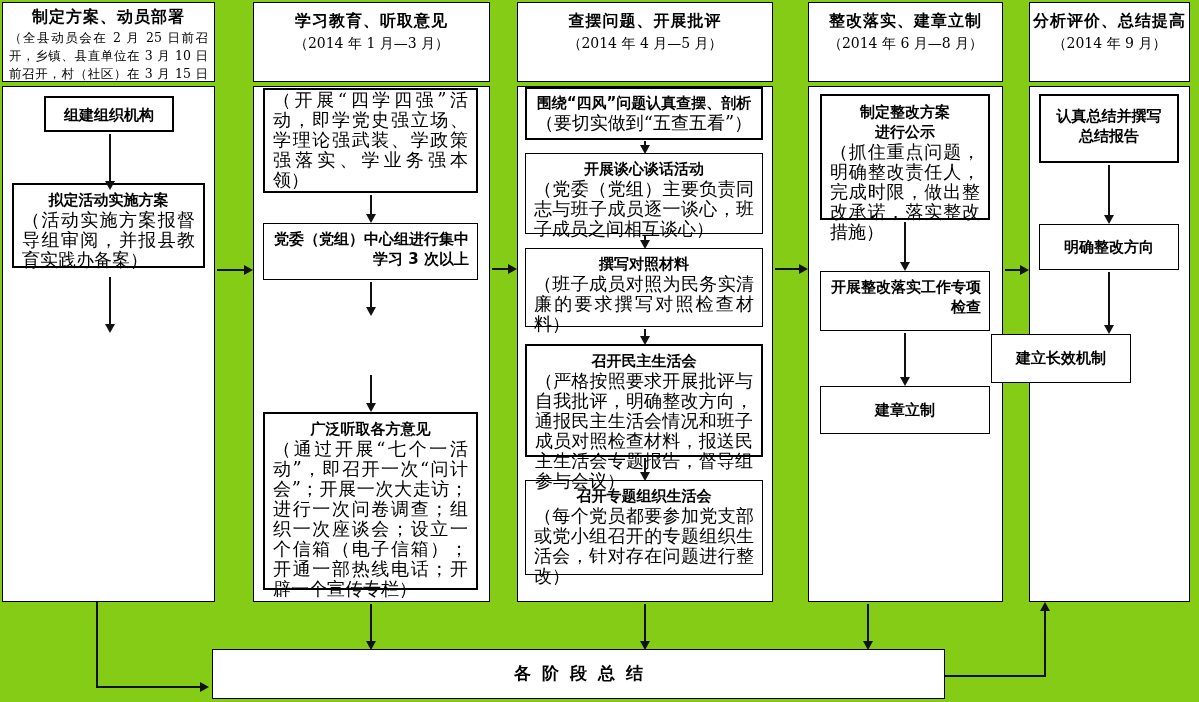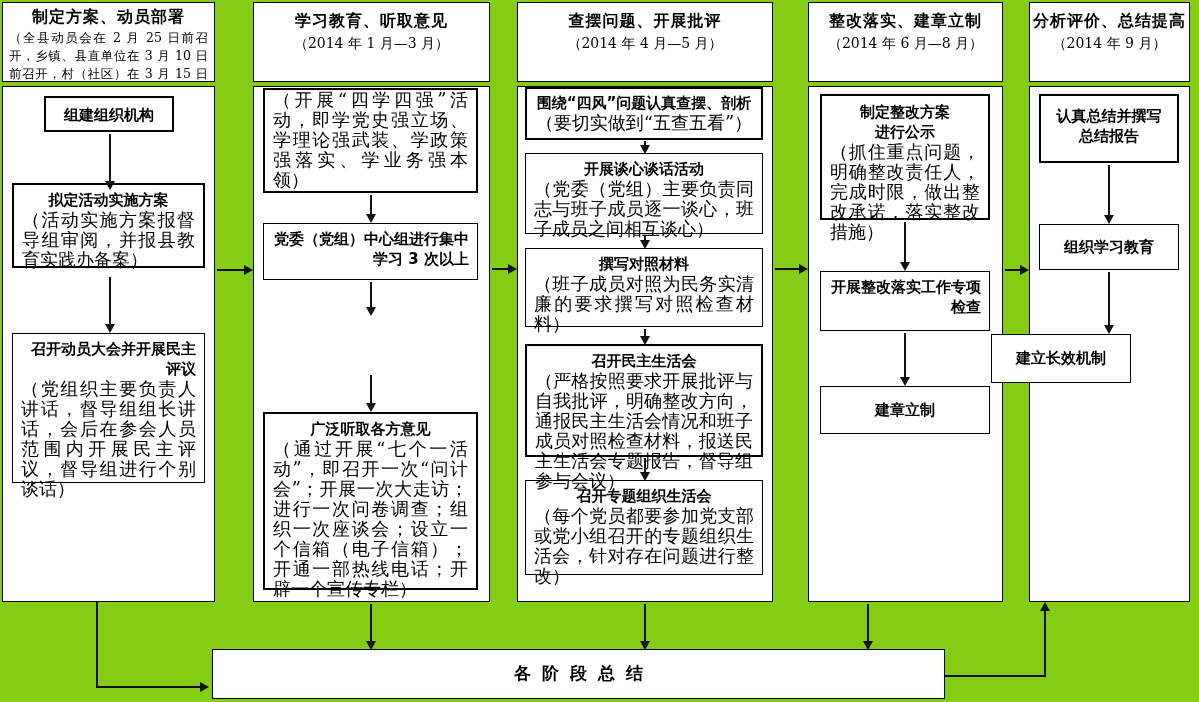--- a/index.html
+++ b/index.html
@@ -70,24 +70,20 @@
   </div>
   <div class="box container" style="left:1029px;top:86px;width:161px;height:516px"></div>
 
   <div class="box inner" style="left:44px;top:96px;width:130px;height:36px">
     <div class="btitle" style="padding-top:7px">组建组织机构</div>
   </div>
   <div class="box inner" style="left:12px;top:183px;width:193px;height:85px">
     <div class="btitle">拟定活动实施方案</div>
     <div class="bdesc">（活动实施方案报督导组审阅，并报县教育实践办备案）</div>
   </div>
-  <div class="box thin" style="left:12px;top:333px;width:193px;height:150px">
-    <div class="btitle left">召开动员大会并开展民主评议</div>
-    <div class="bdesc">（党组织主要负责人讲话，督导组组长讲话，会后在参会人员范围内开展民主评议，督导组进行个别谈话）</div>
-  </div>
 
   <div class="box inner" style="left:263px;top:88px;width:215px;height:105px">
     <div class="bdesc">（开展“四学四强”活动，即学党史强立场、学理论强武装、学政策强落实、学业务强本领）</div>
   </div>
   <div class="box thin" style="left:263px;top:223px;width:215px;height:57px">
     <div class="btitle left">党委（党组）中心组进行集中学习 3 次以上</div>
   </div>
   <div class="box inner" style="left:263px;top:412px;width:215px;height:178px">
     <div class="btitle">广泛听取各方意见</div>
     <div class="bdesc">（通过开展“七个一活动”，即召开一次“问计会”；开展一次大走访；进行一次问卷调查；组织一次座谈会；设立一个信箱（电子信箱）；开通一部热线电话；开辟一个宣传专栏）</div>
@@ -124,21 +120,21 @@
   </div>
   <div class="box thin" style="left:820px;top:386px;width:170px;height:48px">
     <div class="btitle" style="padding-top:13px">建章立制</div>
   </div>
 
   <div class="box inner" style="left:1039px;top:94px;width:140px;height:69px">
     <div class="btitle" style="padding-top:10px">认真总结并撰写</div>
     <div class="btitle" style="padding-top:0">总结报告</div>
   </div>
   <div class="box thin" style="left:1039px;top:224px;width:140px;height:46px">
-    <div class="btitle" style="padding-top:12px">组织学习教育</div>
+    <div class="btitle" style="padding-top:12px">明确整改方向</div>
   </div>
   <div class="box thin" style="left:991px;top:334px;width:140px;height:49px">
     <div class="btitle" style="padding-top:13px">建立长效机制</div>
   </div>
 
   <div class="box thin" style="left:212px;top:649px;width:733px;height:50px;z-index:2">
     <div class="bottom-label">各阶段总结</div>
   </div>
 
   <div class="av" style="left:109px;top:134px;height:48px"></div>

